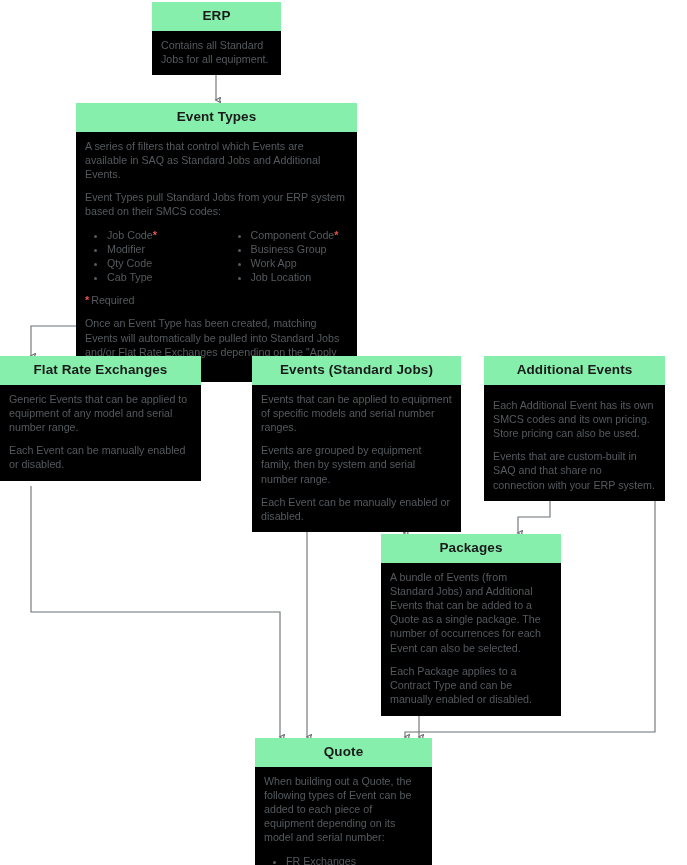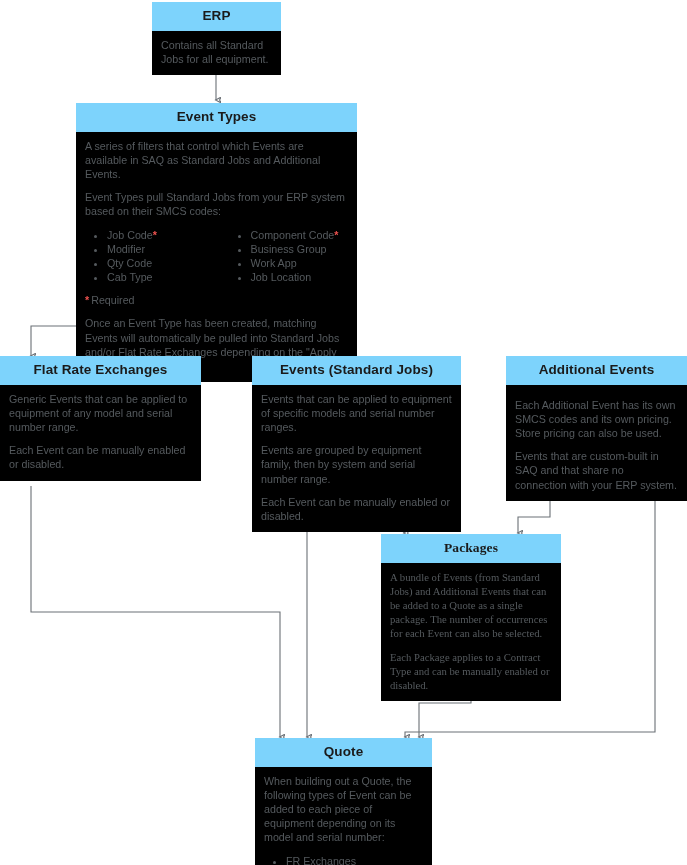--- a/index.html
+++ b/index.html
@@ -13,21 +13,21 @@
     height: 865px;
     background: #ffffff;
     font-family: "Liberation Sans", sans-serif;
     overflow: hidden;
   }
   .node {
     position: absolute;
     box-sizing: border-box;
   }
   .node-header {
-    background: #7dd3fc;
+    background: #86efac;
     color: #1a1a1a;
     font-size: 13.5px;
     font-weight: bold;
     text-align: center;
     padding: 6px 4px 7px 4px;
     line-height: 1.15;
     letter-spacing: 0.1px;
   }
   .node-body {
     background: #000000;
@@ -155,29 +155,29 @@
 
   <div class="node" style="left:252px; top:356px; width:209px;">
     <div class="node-header">Events (Standard Jobs)</div>
     <div class="node-body">
       <p>Events that can be applied to equipment of specific models and serial number ranges.</p>
       <p>Events are grouped by equipment family, then by system and serial number range.</p>
       <p>Each Event can be manually enabled or disabled.</p>
     </div>
   </div>
 
-  <div class="node" style="left:506px; top:356px; width:181px;">
+  <div class="node" style="left:484px; top:356px; width:181px;">
     <div class="node-header">Additional Events</div>
     <div class="node-body" style="padding-top:13px;">
       <p>Each Additional Event has its own SMCS codes and its own pricing. Store pricing can also be used.</p>
       <p>Events that are custom-built in SAQ and that share no connection with your ERP system.</p>
     </div>
   </div>
 
-  <div class="node" style="left:381px; top:534px; width:180px;font-family:Liberation Serif, serif;">
+  <div class="node" style="left:381px; top:534px; width:180px;">
     <div class="node-header">Packages</div>
     <div class="node-body">
       <p>A bundle of Events (from Standard Jobs) and Additional Events that can be added to a Quote as a single package. The number of occurrences for each Event can also be selected.</p>
       <p>Each Package applies to a Contract Type and can be manually enabled or disabled.</p>
     </div>
   </div>
 
   <div class="node" style="left:255px; top:738px; width:177px;">
     <div class="node-header">Quote</div>
     <div class="node-body" style="min-height:104px;">

